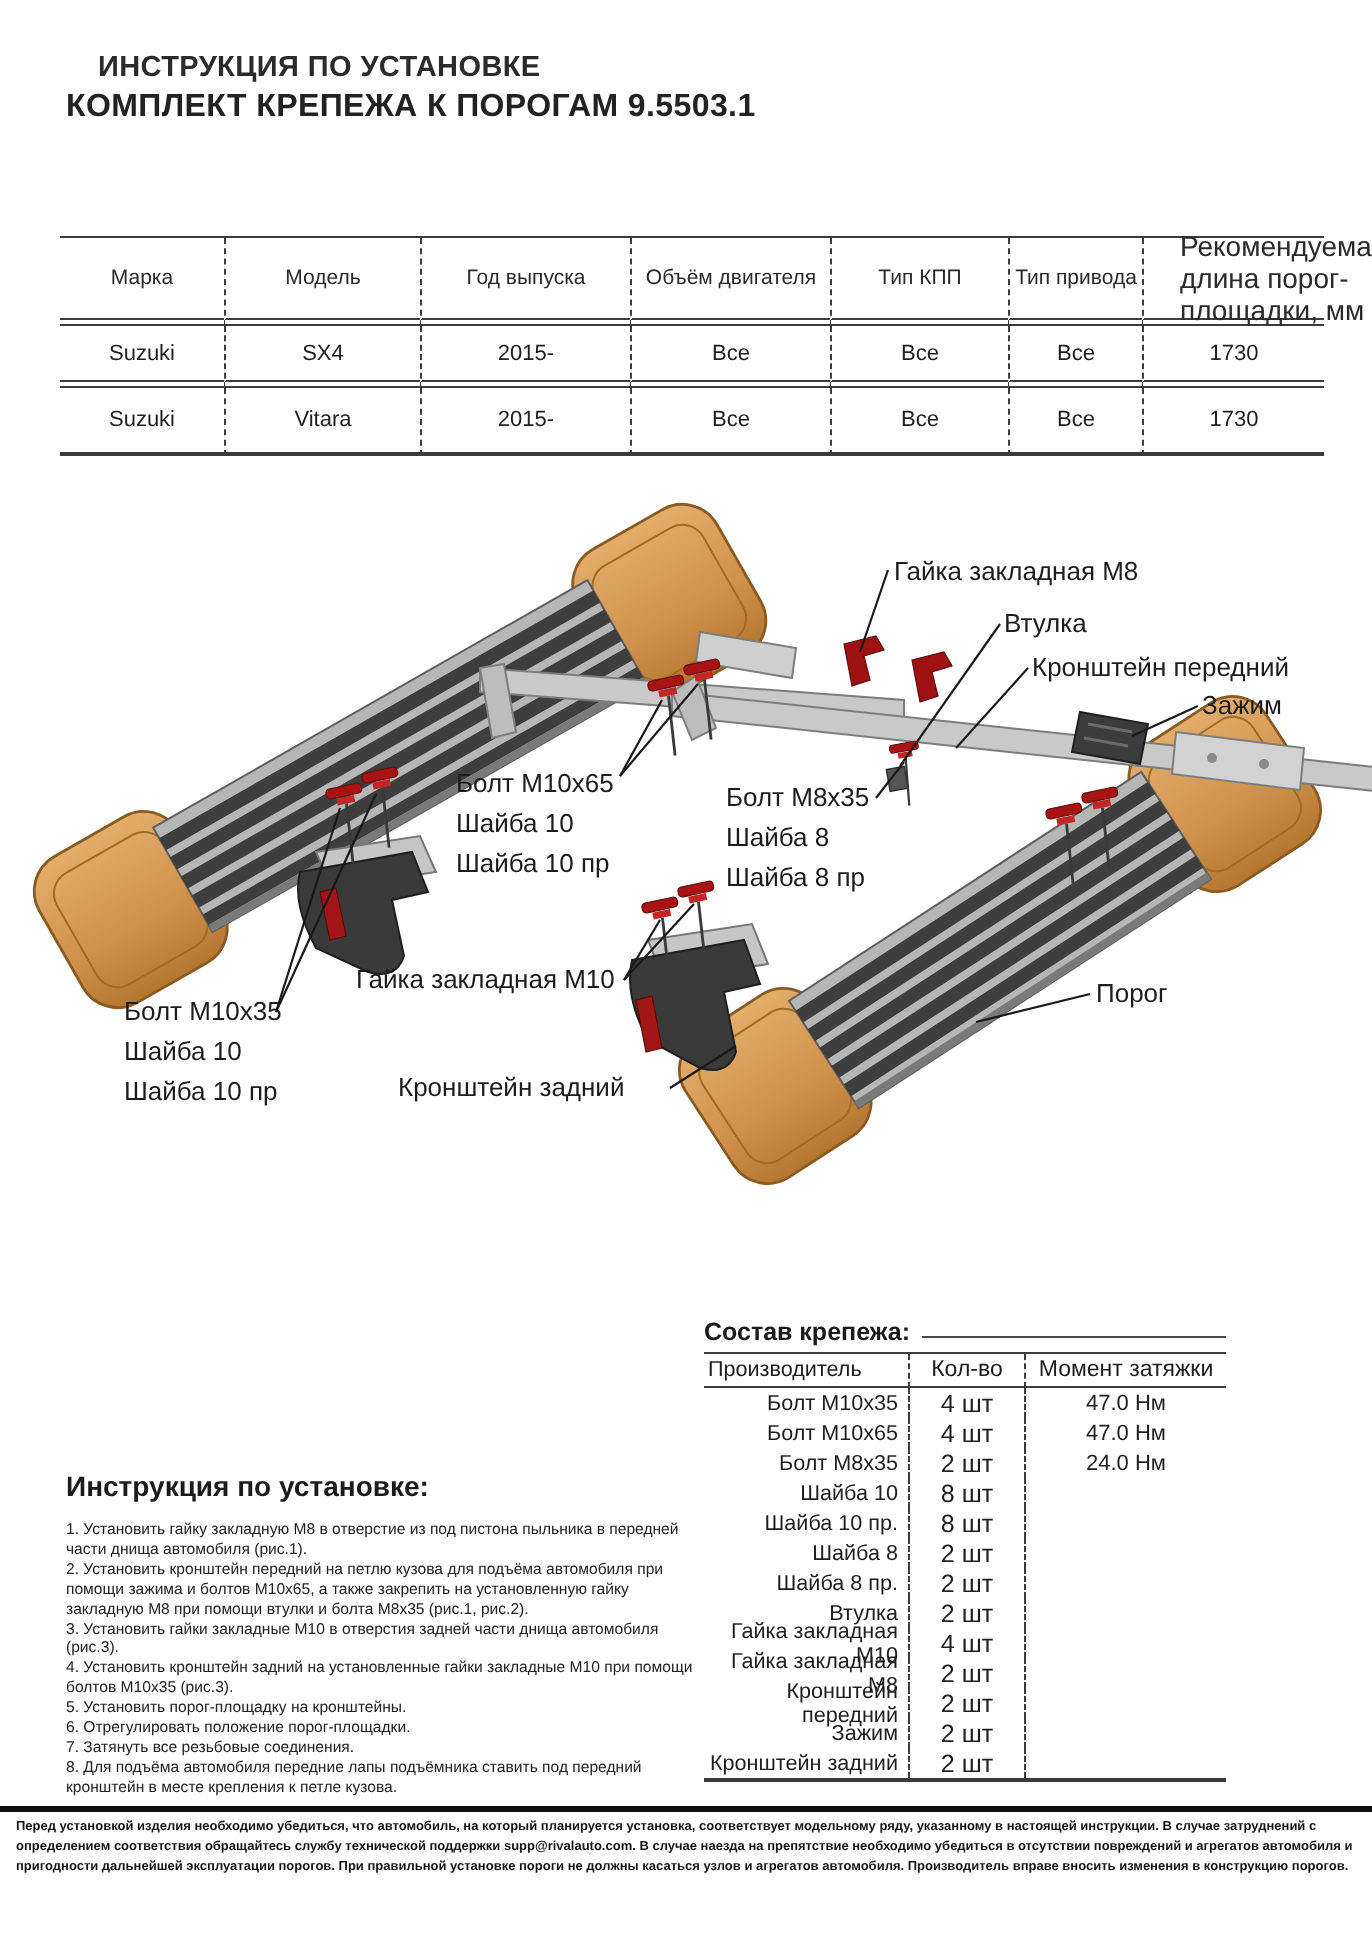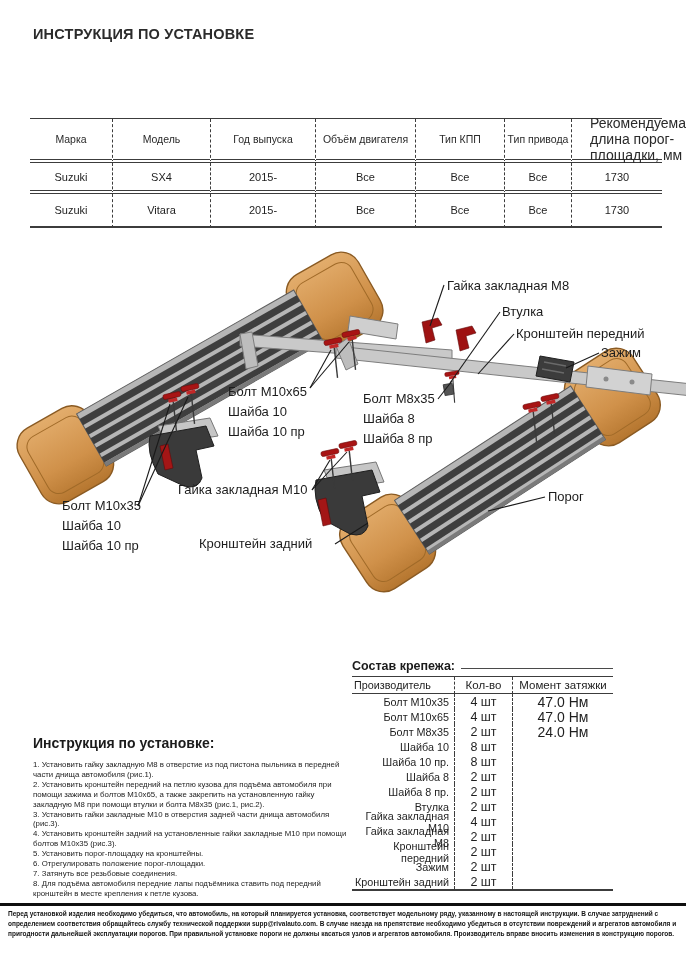--- a/index.html
+++ b/index.html
@@ -1,21 +1,21 @@
 <!DOCTYPE html>
 <html><head>
 <meta charset="utf-8">
 <style>
   html,body{margin:0;padding:0;background:#e8e8e8;}
   .page{position:relative;width:686px;height:970px;background:#ffffff;margin:0 auto;
         font-family:"Liberation Sans",sans-serif;color:#222;overflow:hidden;}
 
   
   .doc-title{position:absolute;left:33px;top:26px;}
-  .doc-title .l1{font-size:14.5px;font-weight:600;color:#2b2b2b;letter-spacing:.2px;}
+  .doc-title .l1{font-size:14.5px;font-weight:600;color:#2b2b2b;letter-spacing:.2px;margin-left:16px;}
   .doc-title .l2{font-size:16px;font-weight:800;color:#222;margin-top:3px;letter-spacing:.2px;}
 
   
   .vt{position:absolute;left:30px;top:118px;width:632px;display:grid;
       grid-template-columns:82px 98px 105px 100px 89px 67px 91px;
       grid-template-rows:44px 31px 34px;border-top:1px solid #3c3c3c;}
   .vt-cell{display:flex;align-items:center;justify-content:center;font-size:11px;color:#1e1e1e;
            border-left:1.5px dashed #3c3c3c;text-align:center;}
   .vt-cell.first{border-left:none;}
   .vt-cell.hd{font-size:10.5px;color:#2a2a2a;border-bottom:4px double #3c3c3c;}
@@ -32,39 +32,40 @@
   .parts-title-row{display:flex;align-items:center;height:16px;}
   .parts-title{font-size:12.5px;font-weight:800;color:#1b1b1b;white-space:nowrap;}
   .parts-title-line{flex:1;border-top:1px solid #4a4a4a;margin-left:6px;margin-top:5px;}
   .pt{display:grid;grid-template-columns:102px 58px 101px;border-top:1px solid #3c3c3c;
       border-bottom:2px solid #3c3c3c;margin-top:2px;}
   .pt-c{display:flex;align-items:center;height:15px;color:#1e1e1e;}
   .pt-hd{height:16px;font-size:11.5px;border-bottom:1px solid #3c3c3c;}
   .pt-name{justify-content:flex-end;text-align:right;padding-right:5px;font-size:10.8px;}
   .pt-name.pt-hd{justify-content:flex-start;padding-left:2px;}
   .pt-qty{justify-content:center;border-left:1.5px dashed #3c3c3c;font-size:12.5px;}
-  .pt-torque{justify-content:center;border-left:1.5px dashed #3c3c3c;font-size:14px;}
+  .pt-torque{justify-content:center;border-left:1.5px dashed #3c3c3c;font-size:11px;}
 
   
   .instr{position:absolute;left:33px;top:735px;width:322px;}
   .instr-title{font-size:14px;font-weight:800;color:#1b1b1b;margin-bottom:9px;}
   .instr-step{font-size:7.8px;line-height:9.9px;color:#222;}
 
   
   .footer-rule{position:absolute;left:0;top:903px;width:686px;height:3px;background:#0f0f0f;}
   .footer-text{position:absolute;left:8px;top:909px;width:670px;font-size:6.5px;font-weight:700;
                line-height:1.5;color:#141414;text-align:left;}
 </style>
 </head>
 <body>
 
 <div class="page">
 
   <div class="doc-title">
     <div class="l1">ИНСТРУКЦИЯ ПО УСТАНОВКЕ</div>
+    <div class="l2">КОМПЛЕКТ КРЕПЕЖА К ПОРОГАМ 9.5503.1</div>
   </div>
 
   <div class="vt">
     <div class="vt-cell hd first">Марка</div>
     <div class="vt-cell hd">Модель</div>
     <div class="vt-cell hd">Год выпуска</div>
     <div class="vt-cell hd">Объём двигателя</div>
     <div class="vt-cell hd">Тип КПП</div>
     <div class="vt-cell hd">Тип привода</div>
     <div class="vt-cell hd small">Рекомендуемая длина порог-площадки, мм</div>

